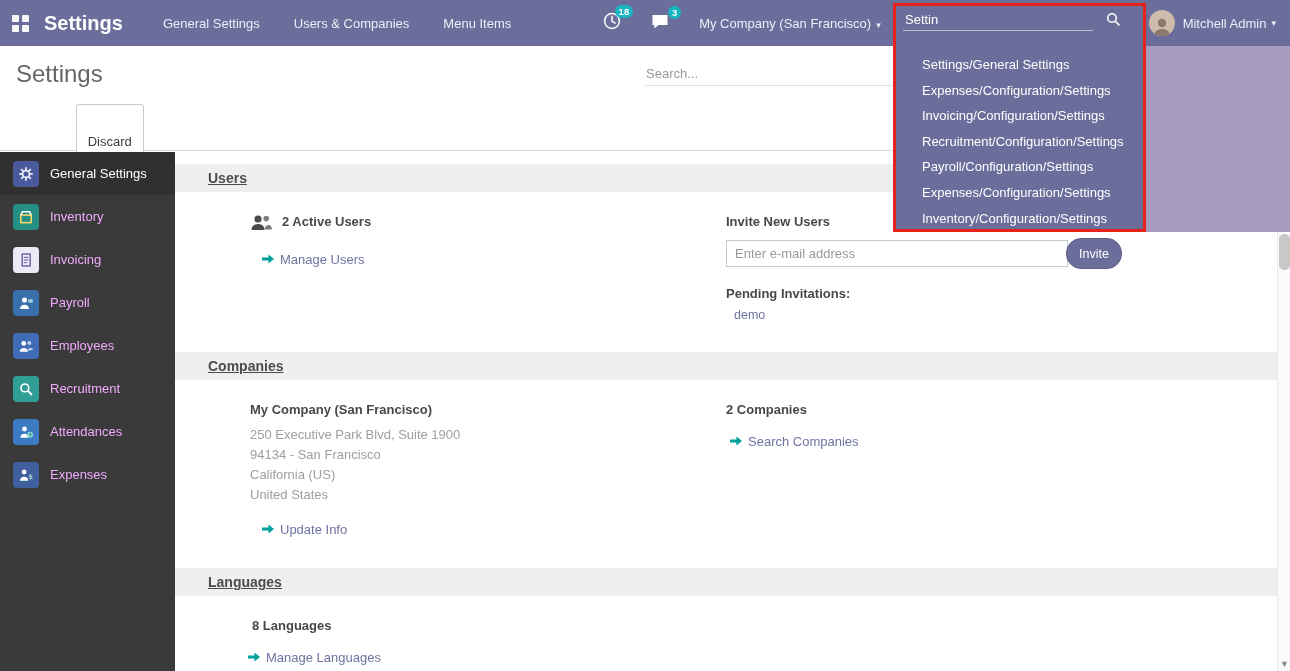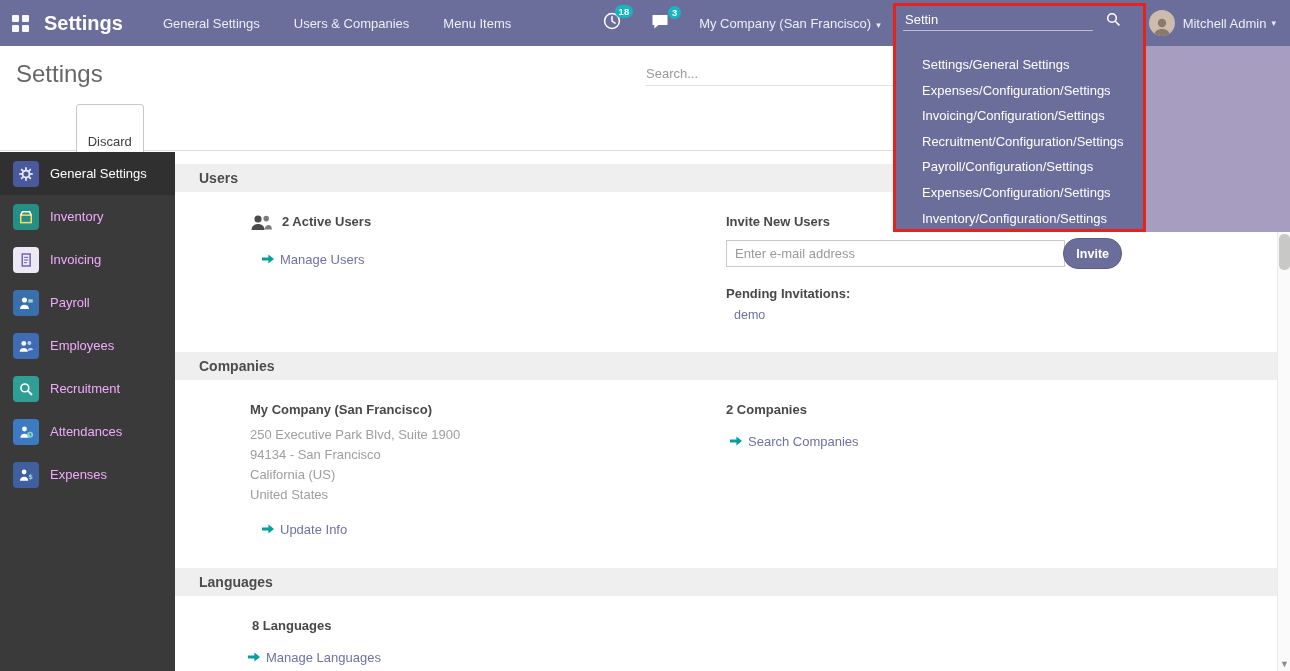--- a/index.html
+++ b/index.html
@@ -62,35 +62,35 @@
   .main { position:absolute; top:152px; left:0; right:0; bottom:0; display:flex; }
   .sidebar { width:175px; background:#3a3a3a; flex-shrink:0; }
   .side-item { height:43px; display:flex; align-items:center; padding-left:13px; gap:11px;
     cursor:pointer; color:#f0abfc; font-size:13px; }
   .side-item.active { background:#303030; color:#fff; }
   .app-icon { width:26px; height:26px; border-radius:4px; display:flex; align-items:center;
     justify-content:center; flex-shrink:0; }
 
   .content { flex:1; margin-right:13px; overflow:hidden; padding-top:12px; background:#fff; }
   .section-title { height:28px; background:#efeff0; display:flex; align-items:center;
-    padding-left:24px; font-size:14px; font-weight:700; color:#4c4c4c; }
+    padding-left:33px; font-size:14px; font-weight:700; color:#4c4c4c;text-decoration:underline; }
   .section-body { display:flex; padding:22px 0 30px 0; }
   .col-left { width:50%; padding-left:75px; }
   .col-right { width:50%; padding-left:0; }
   .bold-label { font-size:13px; font-weight:700; color:#484848; }
   .icon-label { display:flex; align-items:flex-start; gap:10px; }
   .link-row { display:flex; align-items:center; gap:6px; margin-top:15px; margin-left:12px; cursor:pointer; }
   .link-text { color:#6f72a0; font-size:13px; }
   .muted-lines { margin-top:8px; color:#9e9e9e; font-size:13px; line-height:20px; }
   .invite-group { display:flex; align-items:center; margin-top:9px; width:396px; }
   .invite-group input { flex:1; height:27px; border:1px solid #c9c9c9; padding:0 8px;
     font-size:13px; color:#555; outline:none; }
   .invite-group input::placeholder { color:#9a9a9a; }
   .btn-invite { height:31px; padding:0 12px; background:#6b6d9b; border:1px solid #5c5e88;
-    color:#fff; font-size:12.5px; font-weight:700; border-radius:15px; margin-left:-2px; cursor:pointer; }
+    color:#fff; font-size:12.5px; font-weight:400; border-radius:15px; margin-left:-2px; cursor:pointer; }
   .pending { margin-top:17px; }
   .pending-user { display:block; margin-top:7px; margin-left:8px; font-size:12.5px;
     color:#6f72a0; cursor:pointer; text-decoration:none; }
 
   
   .scrollbar { position:absolute; right:0; top:46px; bottom:0; width:13px; background:#fafafa;
     border-left:1px solid #ebebeb; z-index:5; }
   .scroll-thumb { position:absolute; top:188px; left:1px; width:11px; height:36px;
     background:#c8c8c6; border-radius:5px; }
   .scroll-down { position:absolute; bottom:0; left:0; width:13px; height:14px; color:#8a8a8a;

